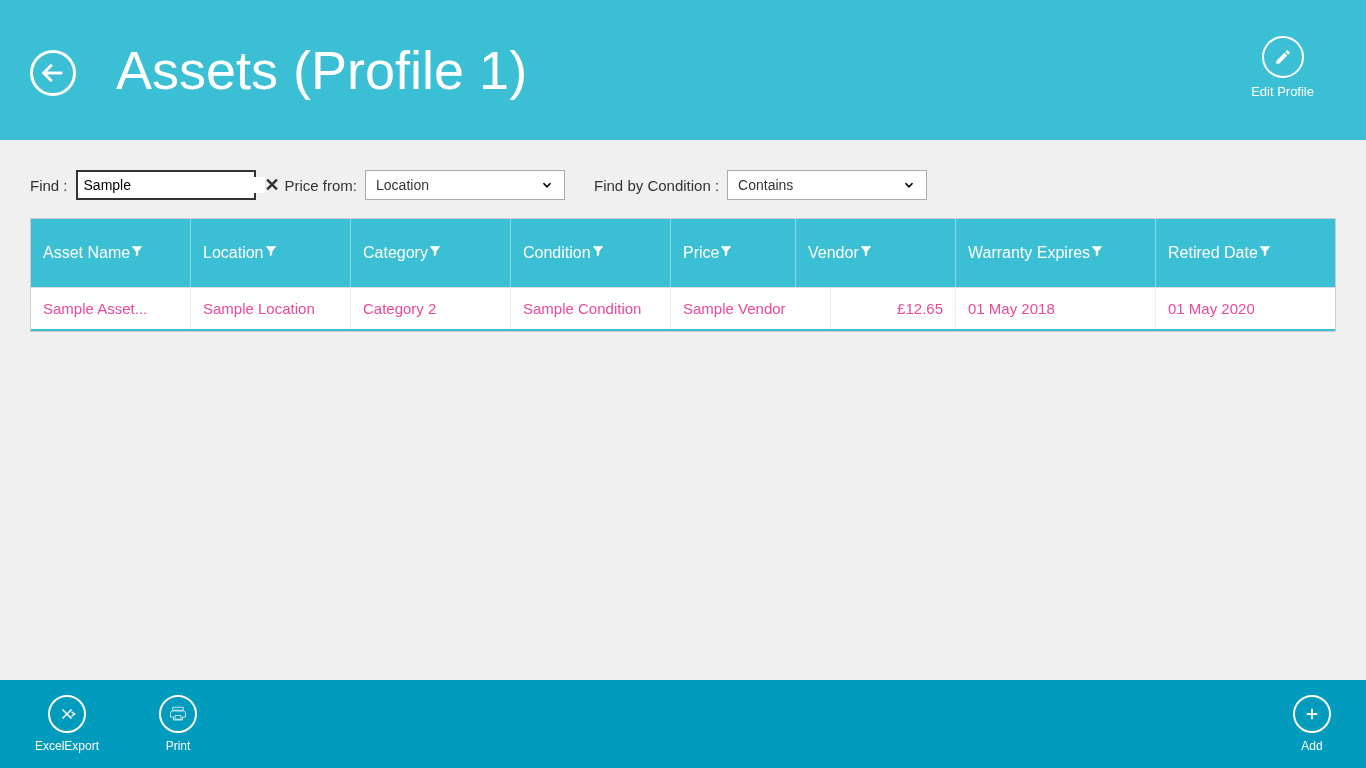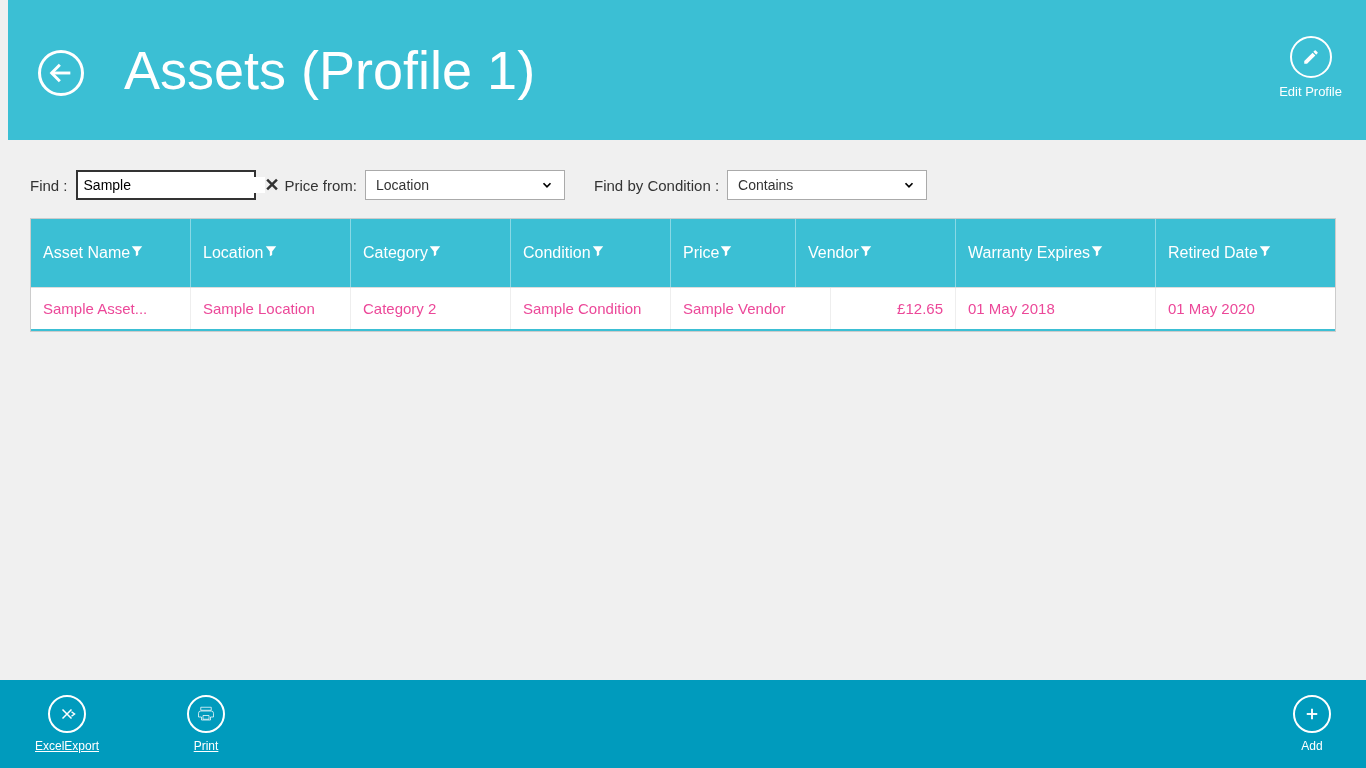--- a/index.html
+++ b/index.html
@@ -13,21 +13,20 @@
     flex-direction: column;
   }
   .header {
     background: #3bbfd4;
     height: 140px;
     display: flex;
     align-items: center;
     padding: 12px 30px;
     position: relative;
     color: #fff;
-    margin-left: 8px;
   }
   .back-btn {
     width: 46px;
     height: 46px;
     border: 3px solid #fff;
     border-radius: 50%;
     display: flex;
     align-items: center;
     justify-content: center;
     cursor: pointer;
@@ -35,21 +34,21 @@
     margin-top: 6px;
   }
   .back-btn svg { width: 28px; height: 28px; }
   .title {
     font-size: 54px;
     font-weight: 200;
     letter-spacing: 0px;
   }
   .edit-profile {
     position: absolute;
-    right: 24px;
+    right: 52px;
     top: 36px;
     display: flex;
     flex-direction: column;
     align-items: center;
     cursor: pointer;
   }
   .edit-profile .circle {
     width: 42px; height: 42px;
     border: 2px solid #fff;
     border-radius: 50%;
@@ -131,21 +130,21 @@
   .cell.c6{ text-align:right; }
   .bottom-bar {
     height: 88px;
     background: #009bbd;
     display:flex;
     align-items:center;
     padding: 0 35px;
     color:#fff;
     justify-content: space-between;
   }
-  .bb-left { display:flex; gap:88px;text-decoration:underline; }
+  .bb-left { display:flex; gap:60px; }
   .bb-item {
     display:flex; flex-direction:column; align-items:center;
     cursor:pointer;
   }
   .bb-item .circle {
     width:38px; height:38px; border:2px solid #fff; border-radius:50%;
     display:flex; align-items:center; justify-content:center;
     margin-bottom:6px;
   }
   .bb-item span { font-size:12px; }

